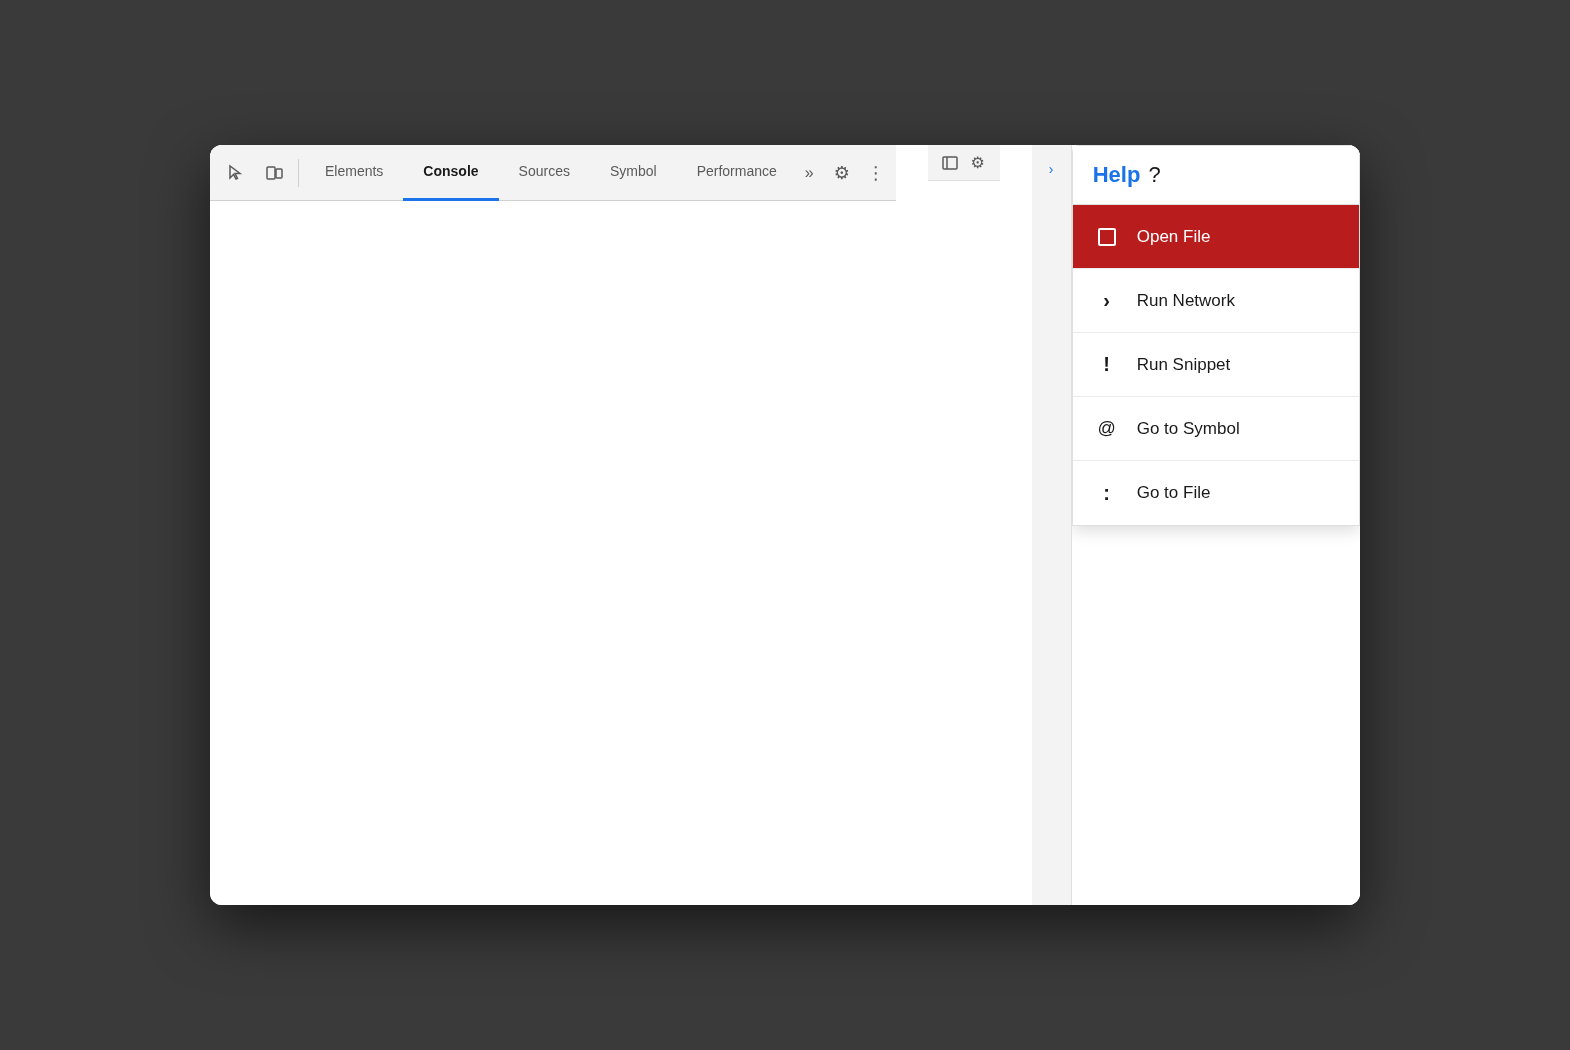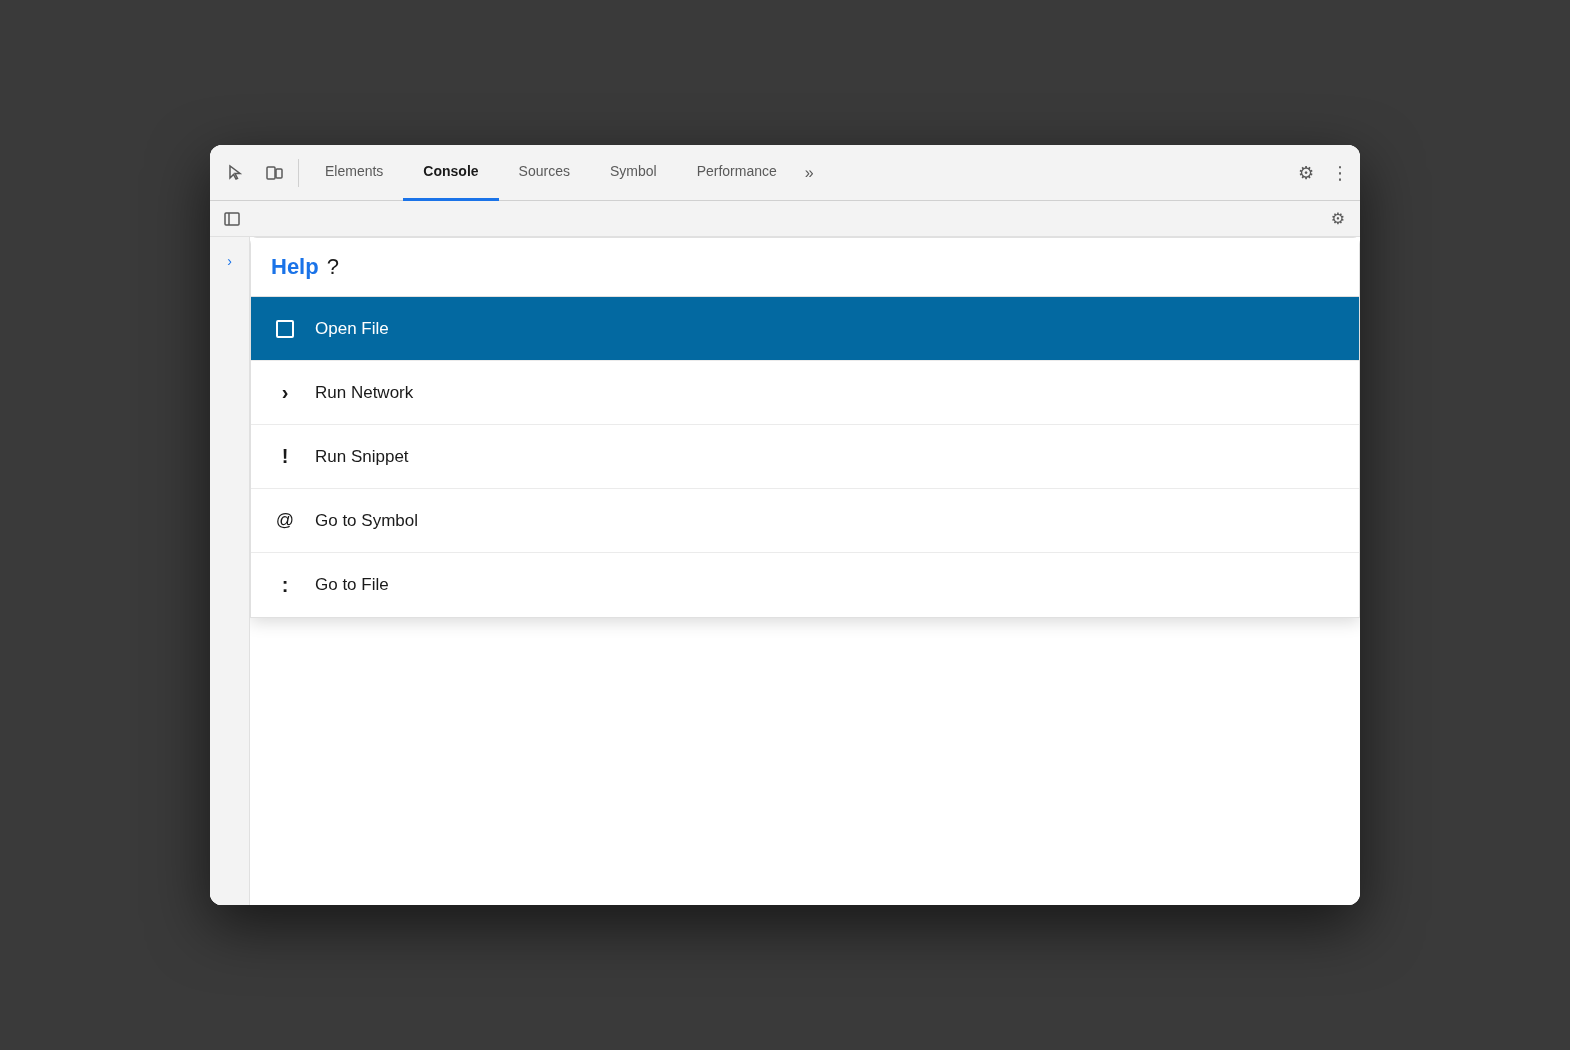--- a/index.html
+++ b/index.html
@@ -79,22 +79,23 @@
       color: #e0e0e0;
       font-size: 14px;
       font-weight: 500;
       white-space: nowrap;
     }
 
     .devtools-container {
       flex: 1;
       background: #ffffff;
       display: flex;
-      flex-direction: column;
+      flex-direction: row;
       overflow: hidden;
+      gap: 32px;
     }
 
     .toolbar {
       height: 56px;
       background: #f3f3f3;
       border-bottom: 1px solid #d0d0d0;
       display: flex;
       align-items: center;
       padding: 0 8px;
       gap: 2px;
@@ -281,21 +282,21 @@
       cursor: pointer;
       font-size: 17px;
       color: #1a1a1a;
     }
 
     .command-item:last-child {
       border-bottom: none;
     }
 
     .command-item.selected {
-      background: #0369a1;
+      background: #b91c1c;
       color: #ffffff;
     }
 
     .command-item .cmd-icon {
       font-size: 18px;
       width: 28px;
       display: flex;
       align-items: center;
       justify-content: center;
       flex-shrink: 0;

